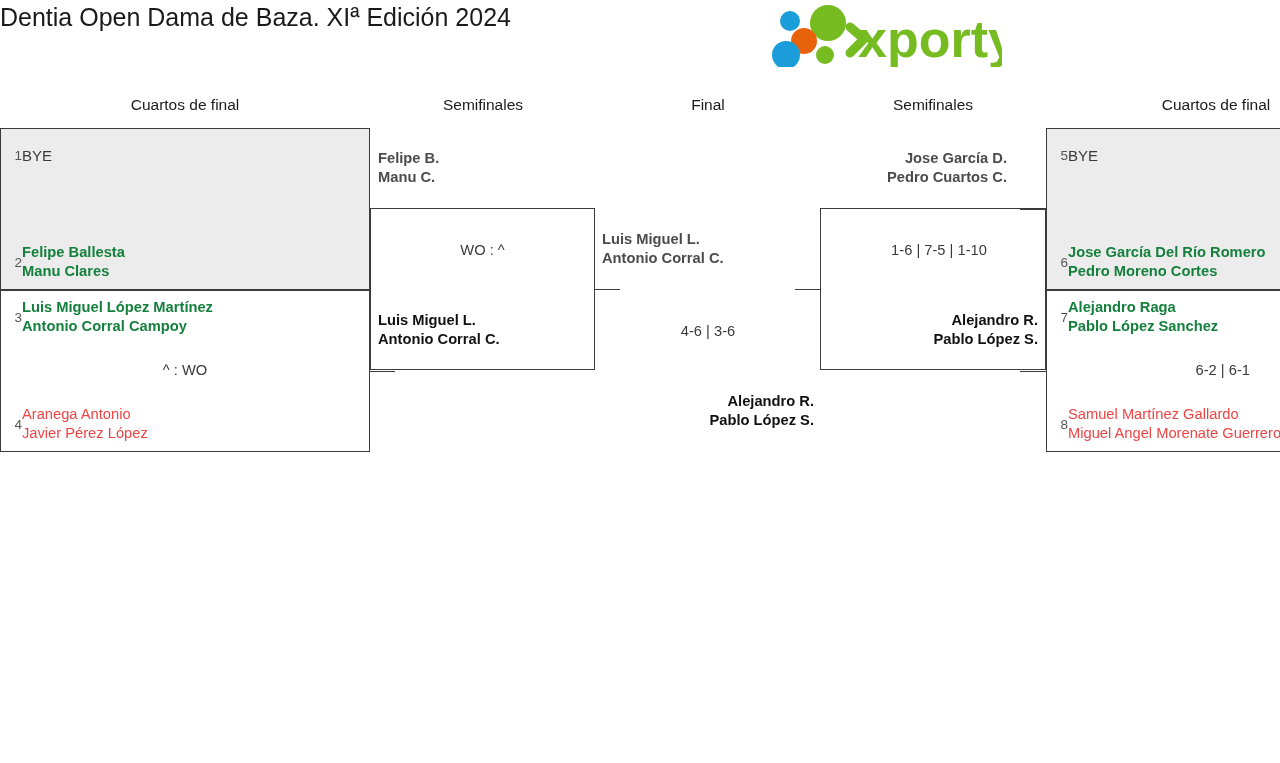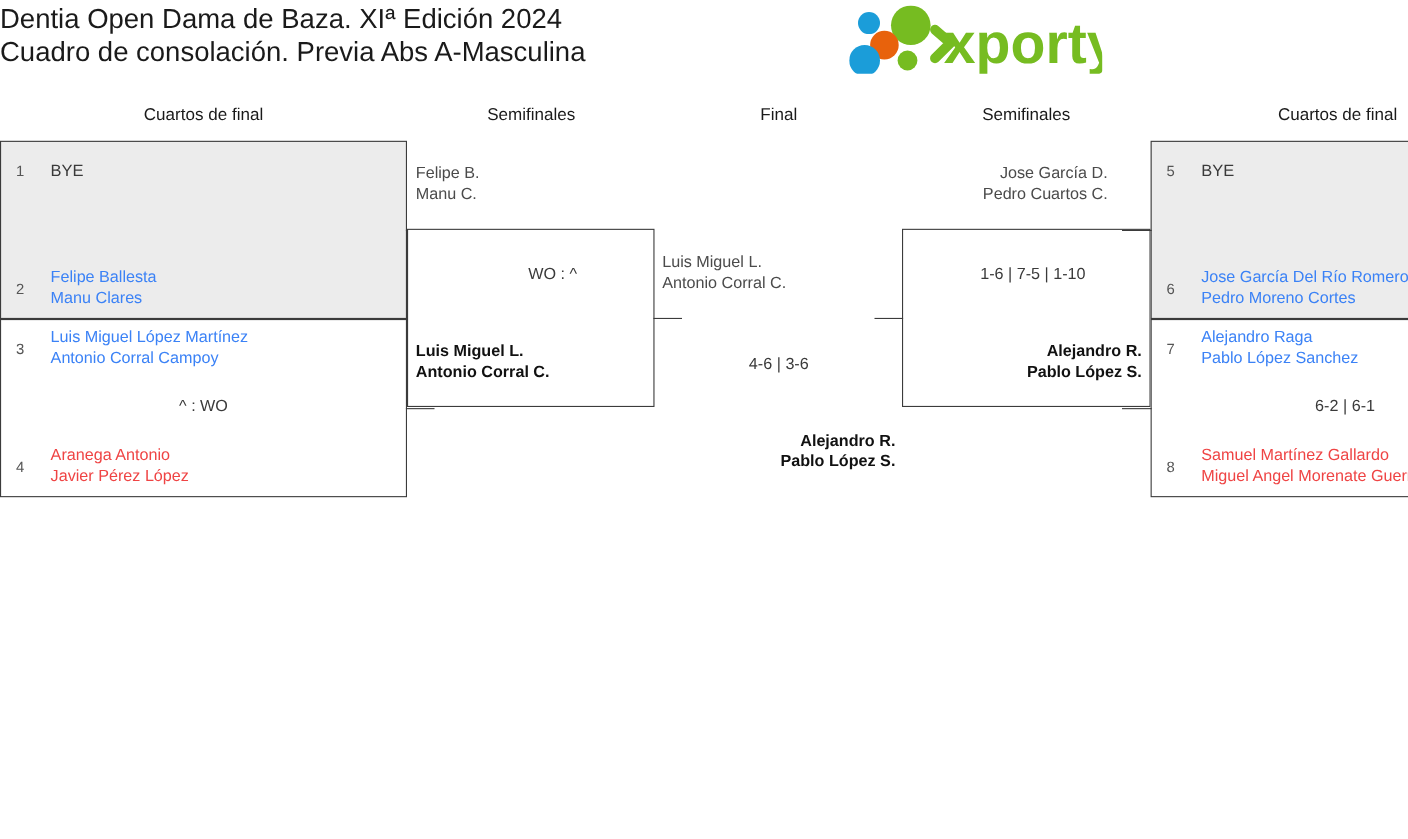--- a/index.html
+++ b/index.html
@@ -78,64 +78,63 @@
   .entry .seed {
     font-size: 13.5px;
     color: #555555;
     width: 16px;
     text-align: right;
     flex: 0 0 auto;
   }
   .entry .names {
     font-size: 14.7px;
     line-height: 19px;
-    margin-left: 24px;
+    margin-left: 0;
   }
   .entry.winner .names {
-    font-weight: 400;
-    color: #3b82f6;
+    font-weight: 700;
+    color: #15803d;
   }
   .entry.loser .names {
     font-weight: 400;
     color: #ef4444;
   }
   .entry.bye .names {
     font-weight: 400;
     color: #3a3a3a;
     font-size: 15px;
   }
 
   
   .pair {
     position: absolute;
     font-size: 14.7px;
     line-height: 19px;
     white-space: nowrap;
   }
   .pair.winner { font-weight: 700; color: #111111; }
-  .pair.loser  { font-weight: 400; color: #4b4b4b; }
+  .pair.loser  { font-weight: 700; color: #4b4b4b; }
   .pair.align-right { text-align: right; }
 
   
   .score {
     position: absolute;
     font-size: 14.7px;
     color: #3a3a3a;
     white-space: nowrap;
     text-align: center;
   }
 </style>
 </head>
 <body>
 
 <div id="header">
 
   <div id="title-block">
     <span class="line">Dentia Open Dama de Baza. XIª Edición 2024</span>
-    <span class="line">Cuadro de consolación. Previa Abs A-Masculina</span>
   </div>
 
   <div id="logo">
     <svg width="230" height="62" viewBox="0 0 230 62" xmlns="http://www.w3.org/2000/svg">
 
       <circle cx="18" cy="16" r="10" fill="#1b9dd9"></circle>
       <circle cx="56" cy="18" r="18" fill="#76bc21"></circle>
       <circle cx="32" cy="36" r="13" fill="#e8620c"></circle>
       <circle cx="14" cy="50" r="14" fill="#1b9dd9"></circle>
       <circle cx="53" cy="50" r="9" fill="#76bc21"></circle>
@@ -193,21 +192,21 @@
 </div>
 
 <div class="pair loser" style="left:378px; top:149px;">
   <span>Felipe B.</span><br>
   <span>Manu C.</span>
 </div>
 
 <div class="mbox" style="left:370px; top:208px; width:225px; height:162px;"></div>
 <div class="stub" style="left:594px; top:289px; width:26px;"></div>
 
-<div class="score" style="left:370px; top:242px; width:225px;padding-left:20px;">WO : ^</div>
+<div class="score" style="left:370px; top:242px; width:225px;">WO : ^</div>
 
 <div class="pair winner" style="left:378px; top:311px;">
   <span>Luis Miguel L.</span><br>
   <span>Antonio Corral C.</span>
 </div>
 
 <div class="pair loser" style="left:602px; top:230px;">
   <span>Luis Miguel L.</span><br>
   <span>Antonio Corral C.</span>
 </div>

